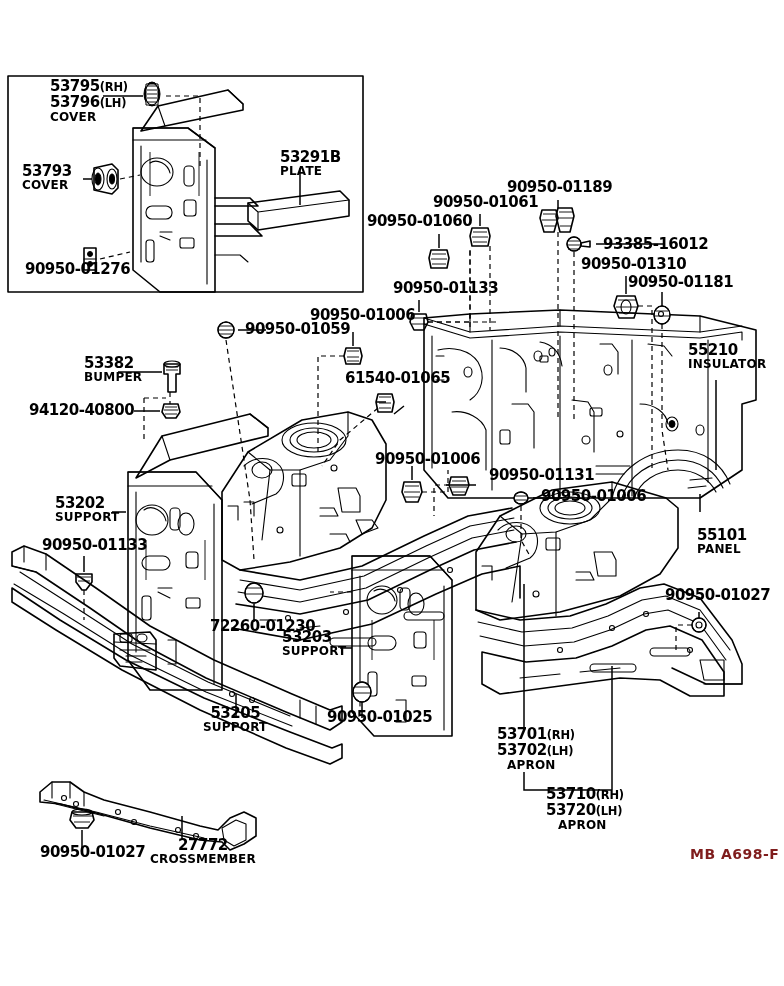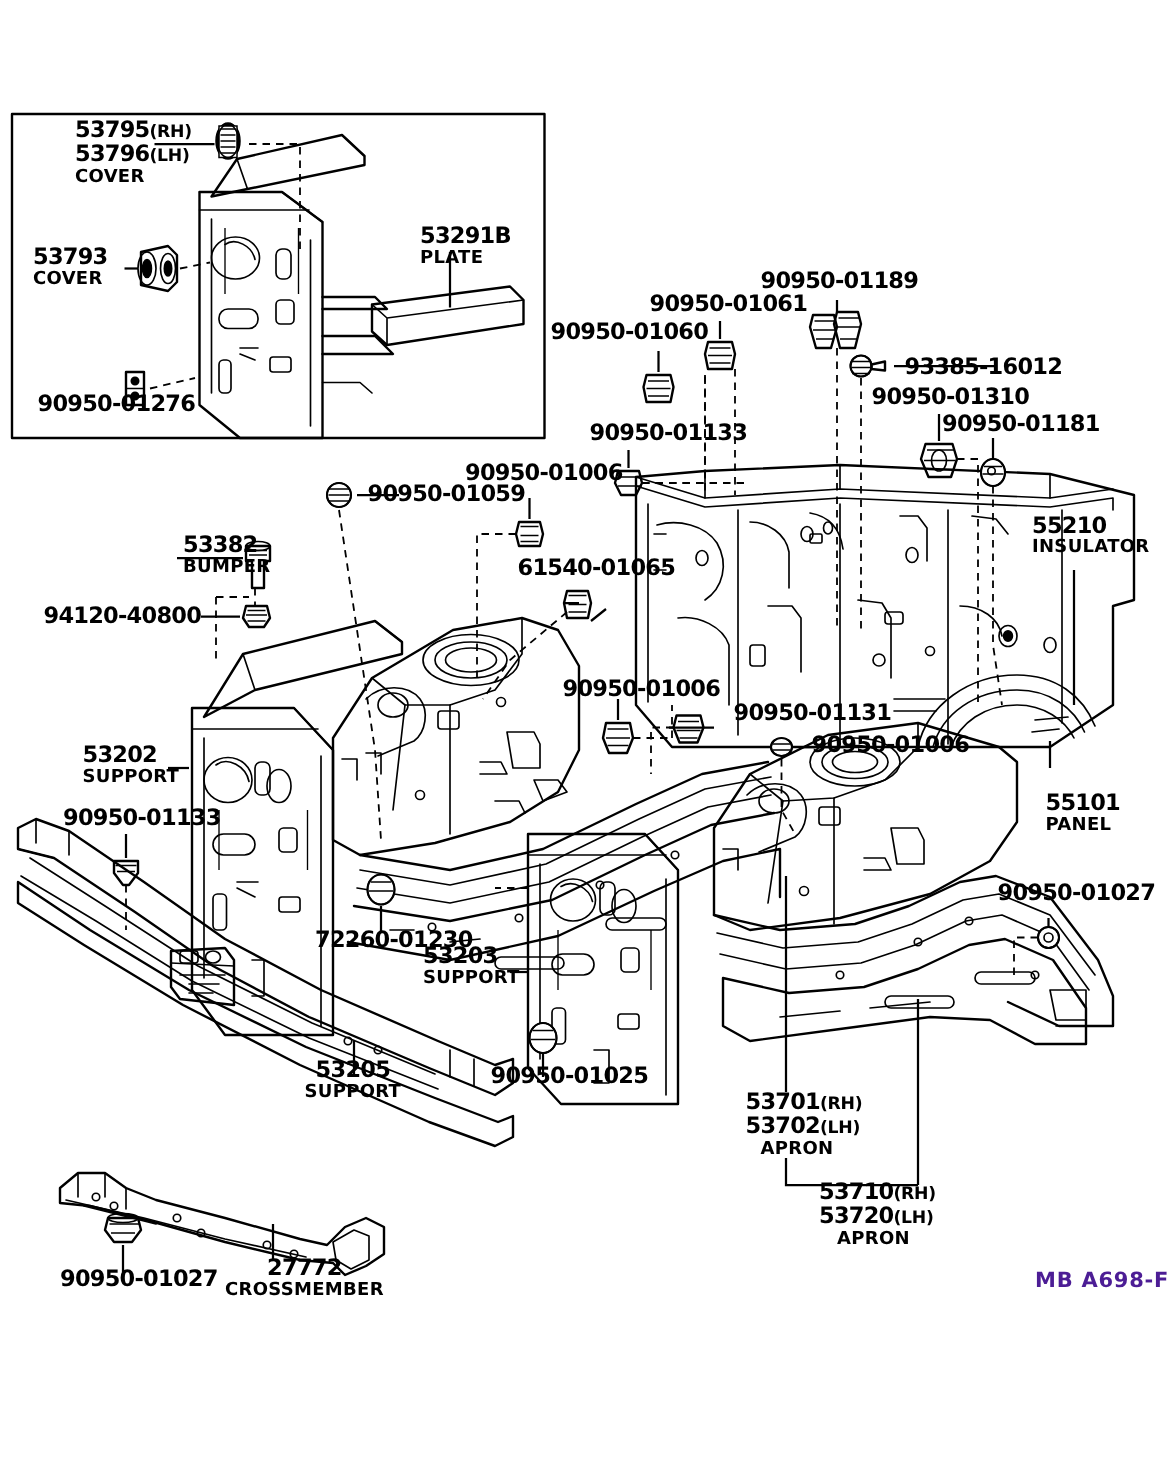--- a/index.html
+++ b/index.html
@@ -29,21 +29,21 @@
   .sub{font-size:12px;font-weight:700;letter-spacing:0.2px;}
   .side{font-size:11.5px;font-weight:700;letter-spacing:-0.2px;}
   .lbl .row{display:block;}
   .lbl .row .num,.lbl .row .side{display:inline;vertical-align:baseline;}
   .ctr{text-align:center;}
   .code{
     position:absolute;
     font-size:14px;
     font-weight:700;
     letter-spacing:0.5px;
-    color:#4c1d95;
+    color:#7f1d1d;
     font-family:"DejaVu Sans", sans-serif;
     white-space:nowrap;
   }
 </style>
 </head>
 <body>
 
 <div id="page">
 
   <svg id="art" viewBox="0 0 784 986" xmlns="http://www.w3.org/2000/svg">
@@ -475,21 +475,21 @@
     <span class="row sub">COVER</span>
   </div>
 
   <div class="lbl num" style="left:25px;top:262px;">90950-01276</div>
 
   <div class="lbl" style="left:280px;top:150px;">
     <span class="row num">53291B</span>
     <span class="row sub">PLATE</span>
   </div>
 
-  <div class="lbl" style="left:84px;top:356px;margin-left:38px;">
+  <div class="lbl" style="left:84px;top:356px;">
     <span class="row num">53382</span>
     <span class="row sub">BUMPER</span>
   </div>
 
   <div class="lbl num" style="left:29px;top:403px;">94120-40800</div>
 
   <div class="lbl num" style="left:245px;top:322px;">90950-01059</div>
 
   <div class="lbl num" style="left:310px;top:308px;">90950-01006</div>
 

